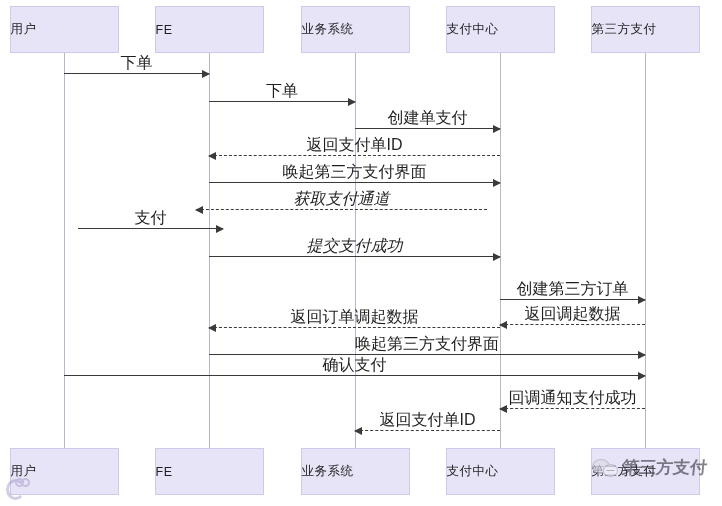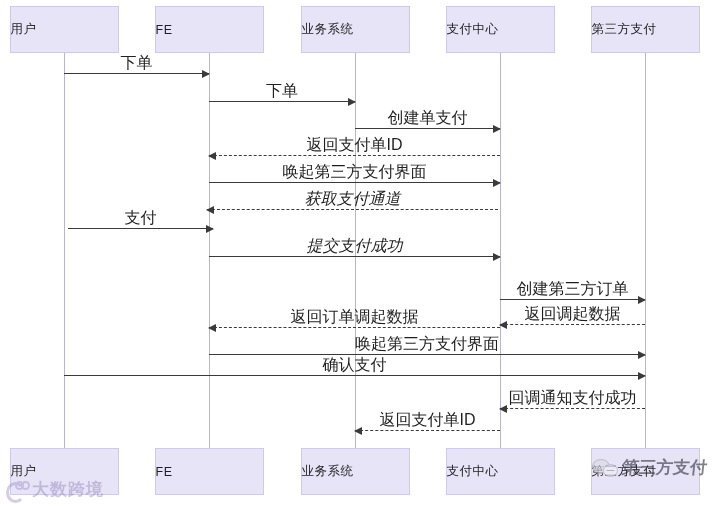--- a/index.html
+++ b/index.html
@@ -197,25 +197,25 @@
       <div class="msg-label">创建单支付</div>
     </div>
     <div class="msg dashed" style="left: 209px; top: 155px; width: 291px;">
       <div class="arrowhead left"></div>
       <div class="msg-label">返回支付单ID</div>
     </div>
     <div class="msg" style="left: 209px; top: 182px; width: 291px;">
       <div class="arrowhead right"></div>
       <div class="msg-label">唤起第三方支付界面</div>
     </div>
-    <div class="msg dashed" style="left: 207px; top: 209px; width: 291px; font-style: italic;">
+    <div class="msg dashed" style="left: 196px; top: 209px; width: 291px; font-style: italic;">
       <div class="arrowhead left"></div>
       <div class="msg-label">获取支付通道</div>
     </div>
-    <div class="msg" style="left: 68px; top: 228px; width: 145px;">
+    <div class="msg" style="left: 78px; top: 228px; width: 145px;">
       <div class="arrowhead right"></div>
       <div class="msg-label">支付</div>
     </div>
     <div class="msg" style="left: 209px; top: 256px; width: 291px; font-style: italic;">
       <div class="arrowhead right"></div>
       <div class="msg-label">提交支付成功</div>
     </div>
     <div class="msg" style="left: 500px; top: 299px; width: 145px;">
       <div class="arrowhead right"></div>
       <div class="msg-label">创建第三方订单</div>
@@ -243,21 +243,20 @@
     <div class="msg dashed" style="left: 355px; top: 430px; width: 145px;">
       <div class="arrowhead left"></div>
       <div class="msg-label">返回支付单ID</div>
     </div>
     <div class="watermark wm-left">
       <span class="logo-mark">
         <span class="ring"></span>
         <span class="d1"></span>
         <span class="d2"></span>
       </span>
-      <span class="wm-text">大数跨境</span>
     </div>
     <div class="watermark wm-right">
       <span class="wx-logo">
         <span class="b1"></span>
         <span class="b2"></span>
       </span>
       <span class="wm-text">第三方支付</span>
     </div>
   </div>
 

